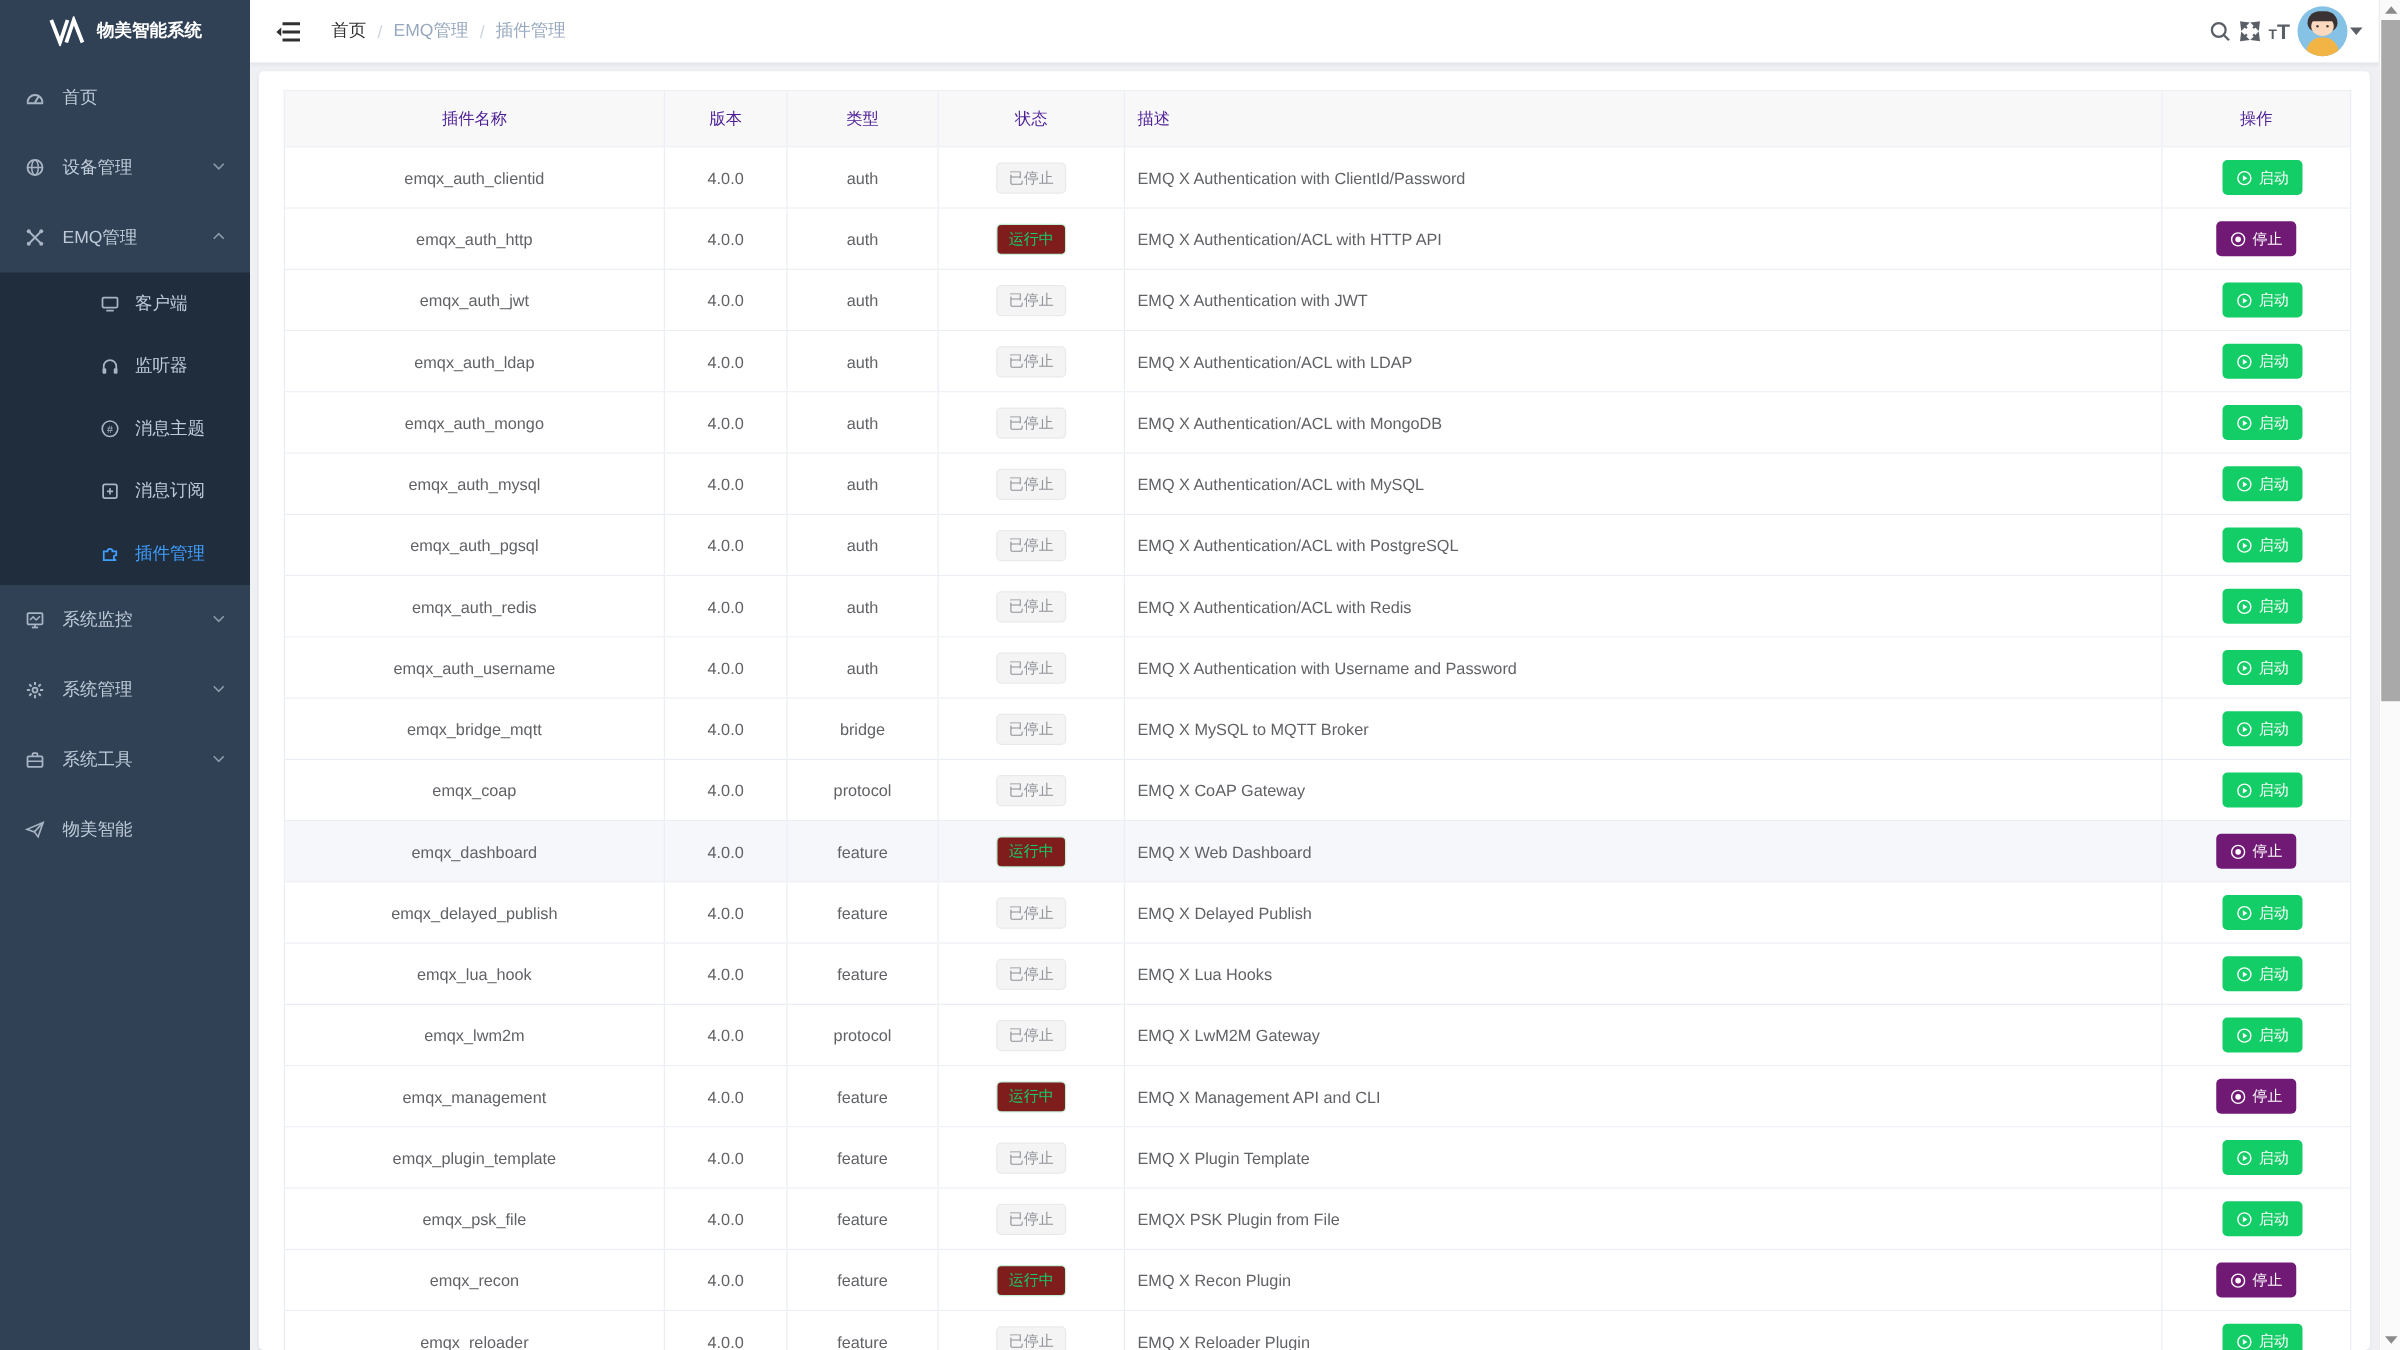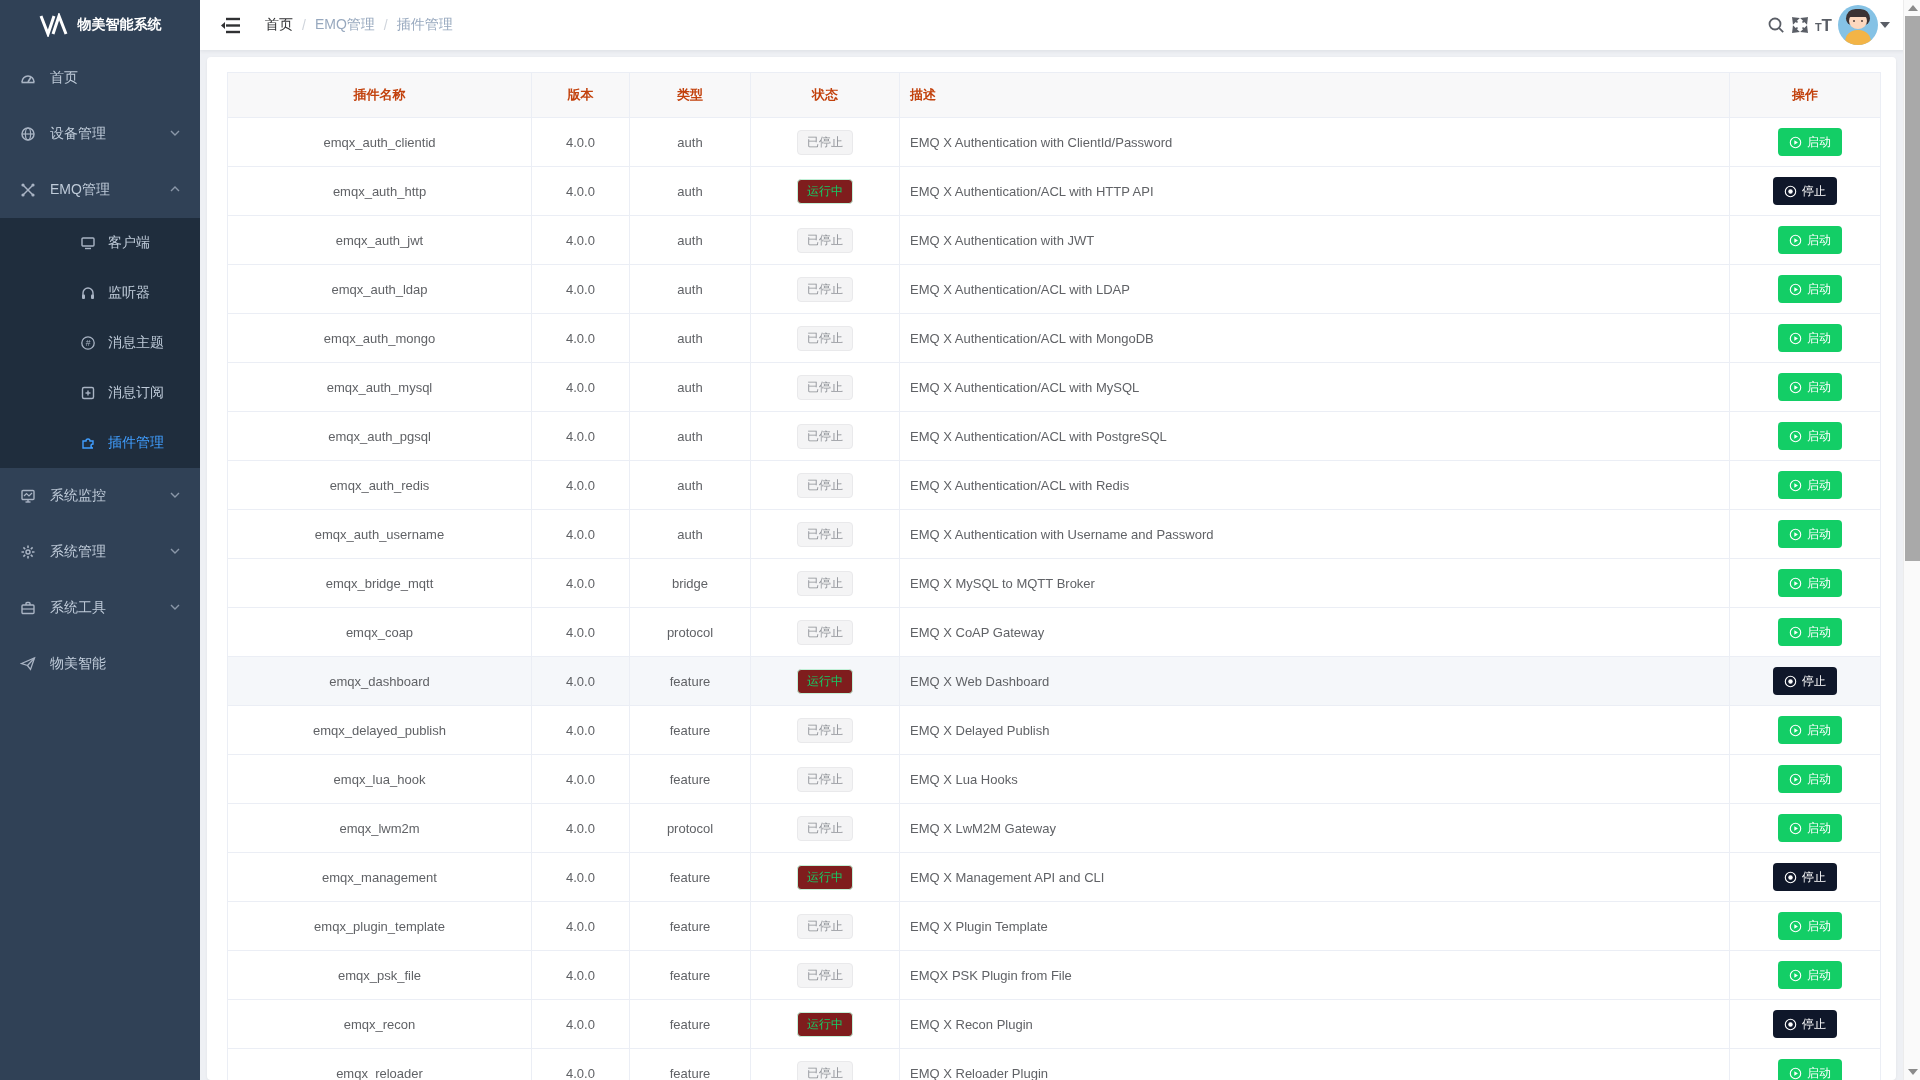--- a/index.html
+++ b/index.html
@@ -54,38 +54,38 @@
     cursor:pointer; margin-left:-4px; }
 
   
   .card { position:absolute; left:207px; top:57px; width:1689px; height:1023px;
     background:#fff; border-radius:4px; box-shadow:0 1px 3px rgba(0,0,0,.06);
     overflow:hidden; z-index:1; }
   .table { position:absolute; left:20px; top:15px; width:1654px;
     border:1px solid #ebeef5; border-bottom:none; font-size:13px; color:#606266; }
   .tr { display:grid; grid-template-columns:304px 98px 121px 149px 830px 150px;
     border-bottom:1px solid #ebeef5; background:#fff; }
-  .tr.head { background:#f8f8f9; font-weight:bold; color:#c2410c; height:45px; }
+  .tr.head { background:#f8f8f9; font-weight:normal; color:#4c1d95; height:45px; }
   .tr.body-row { height:49px; }
   .tr.highlight { background:#f5f7fa; }
   .td { display:flex; align-items:center; justify-content:center;
     border-right:1px solid #ebeef5; overflow:hidden; white-space:nowrap; }
   .td:last-child { border-right:none; }
   .td.left { justify-content:flex-start; padding-left:10px; }
 
   .tag { display:inline-flex; align-items:center; justify-content:center;
     height:25px; min-width:54px; padding:0 9px; border-radius:4px; font-size:12px; }
   .tag-stopped { background:#f4f4f5; border:1px solid #e9e9eb; color:#909399; }
   .tag-running { background:#7f1d1d; border:1px solid #c2f0d7; color:#13ce66; }
 
   .btn { display:inline-flex; align-items:center; gap:5px; height:28px;
     padding:0 11px; border:none; border-radius:4px; color:#fff; font-size:12px;
     cursor:pointer; font-family:inherit; }
   .btn-start { background:#13ce66;margin-left:10px; }
-  .btn-stop  { background:#0f172a; }
+  .btn-stop  { background:#701a75; }
 
   
   .scrollbar { position:absolute; right:0; top:0; width:17px; height:1080px;
     background:#fafafa; border-left:1px solid #ececec; z-index:9; }
   .sb-up { position:absolute; top:5px; left:4px; width:0; height:0;
     border-left:5px solid transparent; border-right:5px solid transparent;
     border-bottom:6px solid #8b8b8b; }
   .sb-thumb { position:absolute; top:16px; left:1px; width:15px; height:545px;
     background:#a9a9a9; cursor:pointer; }
   .sb-down { position:absolute; bottom:5px; left:4px; width:0; height:0;

